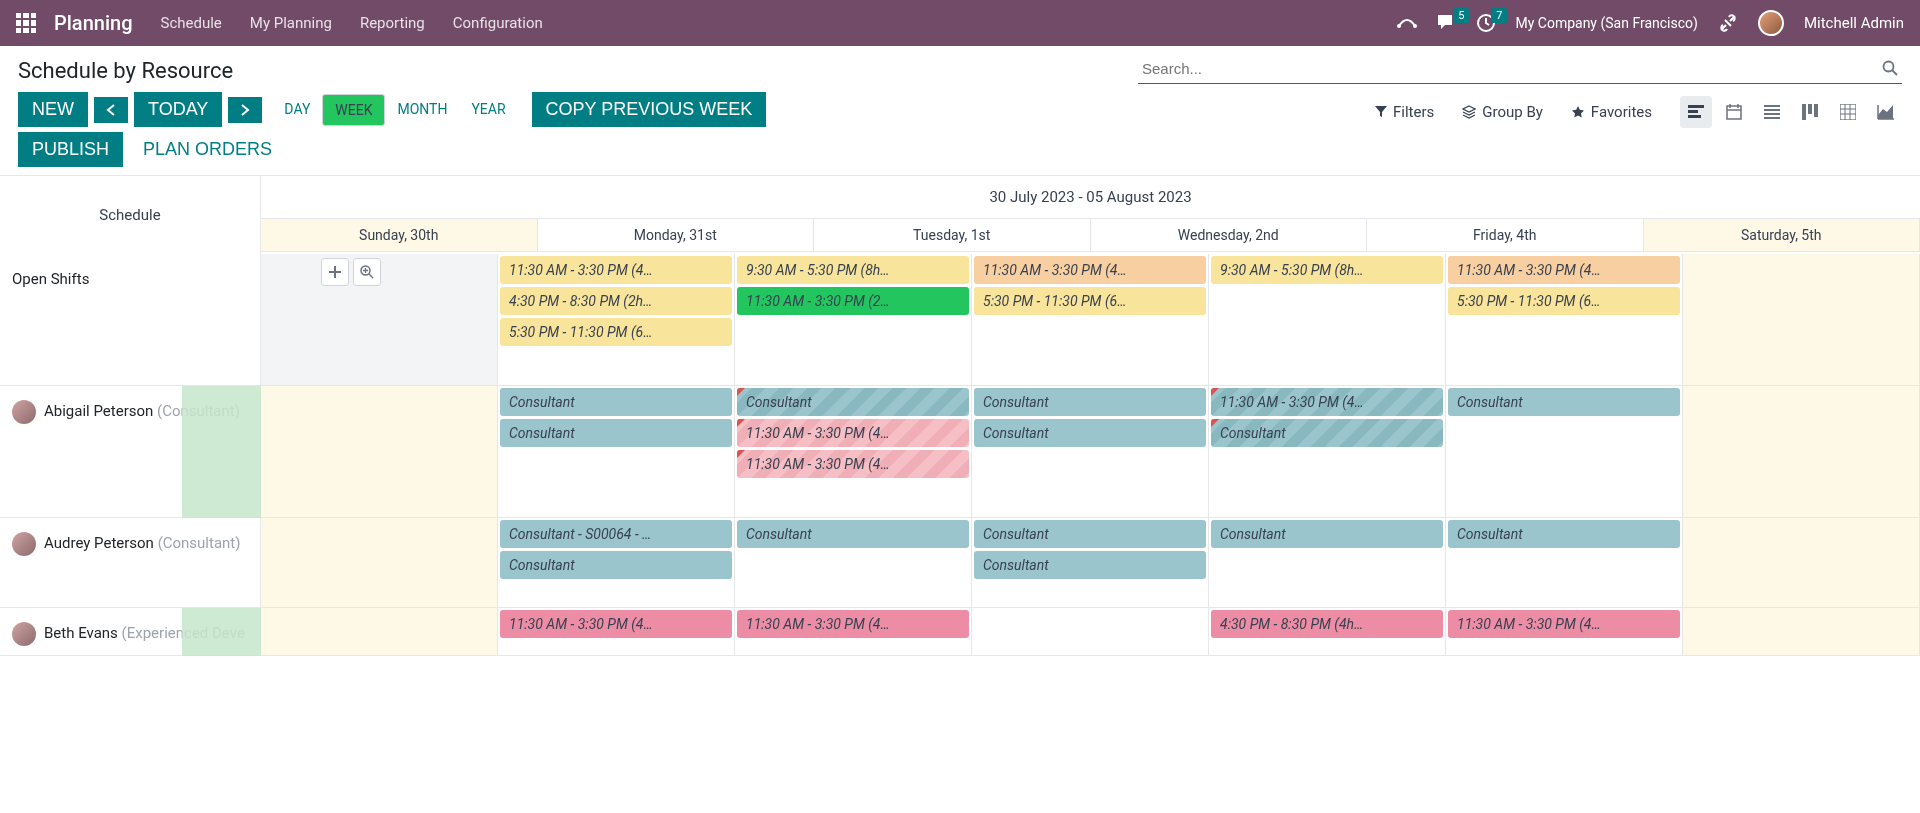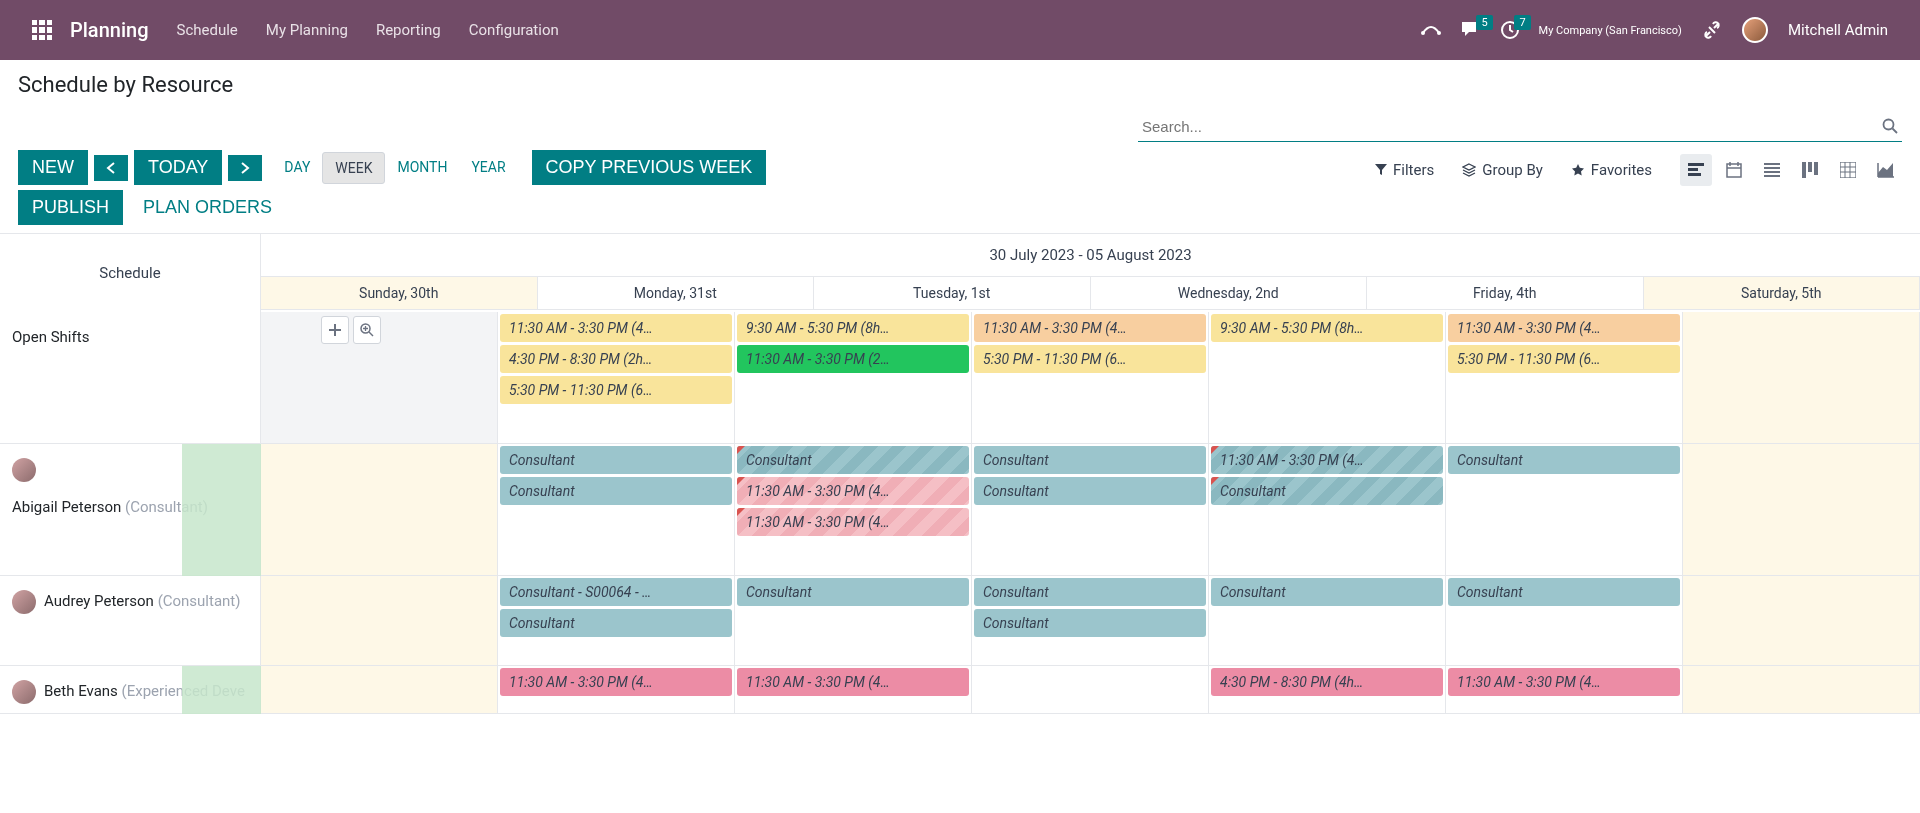--- a/index.html
+++ b/index.html
@@ -1,47 +1,47 @@
 <!DOCTYPE html>
 <html><head>
 <meta charset="utf-8">
 <style>
 * { box-sizing: border-box; margin: 0; padding: 0; }
 body { font-family: -apple-system, BlinkMacSystemFont, "Segoe UI", Roboto, sans-serif; font-size: 14px; color: #374151; background: #fff; overflow: hidden; }
 
 
-.topnav { background: #714B67; height: 60px; display: flex; align-items: center; padding: 0 32px; color: #fff; }
+.topnav { background: #714B67; height: 46px; display: flex; align-items: center; padding: 0 16px; color: #fff; }
 .apps-icon { width: 20px; height: 20px; display: grid; grid-template-columns: repeat(3,1fr); grid-template-rows: repeat(3,1fr); gap: 2px; margin-right: 18px; cursor: pointer; }
 .apps-icon span { background: #fff; }
 .brand { font-size: 20px; font-weight: 500; margin-right: 28px; }
 .nav-menu { display: flex; gap: 28px; }
 .nav-menu a { color: #e9e1e7; cursor: pointer; font-size: 15px; }
 .nav-right { margin-left: auto; display: flex; align-items: center; gap: 20px; }
 .nav-icon { position: relative; cursor: pointer; color: #fff; font-size: 17px; }
 .badge { position: absolute; top: -6px; right: -12px; background: #017E84; color: #fff; font-size: 11px; padding: 1px 5px; border-radius: 2px; }
-.company { font-size: 11px; }
+.company { font-size: 14px; }
 .avatar { width: 26px; height: 26px; border-radius: 50%; background: linear-gradient(135deg,#e5a07a,#8b5a3c); border: 2px solid #fff; }
 
 
 .control-panel { padding: 8px 18px 0; }
 .cp-top { display: flex; align-items: flex-start; gap: 20px; }
 .page-title { font-size: 22px; color: #212529; margin-top: 4px; }
-.search-wrap { margin-left: auto; flex: 0 0 764px; position: relative; border-bottom: 1px solid #017E84; margin-top: 44px; }
+.search-wrap { margin-left: auto; flex: 0 0 764px; position: relative; border-bottom: 1px solid #017E84; }
 .search-input { width: 100%; border: none; outline: none; padding: 6px 30px 6px 4px; font-size: 15px; background: transparent; }
 .search-icon { position: absolute; right: 4px; top: 6px; color: #6b7280; font-size: 16px; }
 
 .cp-mid { display: flex; align-items: flex-start; margin-top: 8px; }
 .btn-group { display: flex; gap: 6px; flex-wrap: wrap; align-items: center; }
 .btn { padding: 7px 14px; font-size: 18px; cursor: pointer; border: none; background: transparent; }
 .btn-primary { background: #017E84; color: #fff; }
 .btn-nav { background: #017E84; color: #fff; padding: 7px 12px; font-size: 14px; }
 .btn-link { color: #017E84; }
 .scale-switch { display: flex; margin-left: 4px; }
 .scale-btn { padding: 7px 12px; color: #017E84; cursor: pointer; font-size: 14px; }
-.scale-btn.active { background: #e5e5e5; border: 1px solid #d1d5db; color: #374151; border-radius: 3px; }
+.scale-btn.active { background: #22c55e; border: 1px solid #d1d5db; color: #374151; border-radius: 3px; }
 
 .cp-mid-right { margin-left: auto; display: flex; align-items: center; gap: 28px; padding-top: 4px; flex-wrap: wrap; }
 .filter-btn { color: #374151; cursor: pointer; display: flex; align-items: center; gap: 6px; font-size: 15px; }
 .view-switch { display: flex; gap: 6px; }
 .view-btn { width: 32px; height: 32px; display: flex; align-items: center; justify-content: center; cursor: pointer; color: #6b7280; border-radius: 3px; }
 .view-btn.active { background: #e9ecef; color: #374151; }
 
 .cp-row2 { display: flex; gap: 6px; margin-top: 4px; margin-bottom: 8px; }
 
 
@@ -264,21 +264,21 @@
           <div class="day-cell">Friday, 4th</div>
           <div class="day-cell weekend">Saturday, 5th</div>
         </div>
     </div>
   </div>
   <div class="gantt-body">
     <div class="gantt-left" id="gantt-left">
         <div class="resource-row" style="height: 132px;">
           <div class="resource-name">Open Shifts</div>
         </div>
-        <div class="resource-row" style="height: 132px; flex-direction: column;">
+        <div class="resource-row" style="height: 132px;">
           <div class="resource-avatar"></div>
           <div class="resource-name">Abigail Peterson <span class="resource-role">(Consultant)</span></div>
           <div class="green-overlay" style="left: 182px; top: 0px; width: 79px; height: 132px;"></div>
         </div>
         <div class="resource-row" style="height: 90px;">
           <div class="resource-avatar"></div>
           <div class="resource-name">Audrey Peterson <span class="resource-role">(Consultant)</span></div>
         </div>
         <div class="resource-row" style="height: 48px;">
           <div class="resource-avatar"></div>

